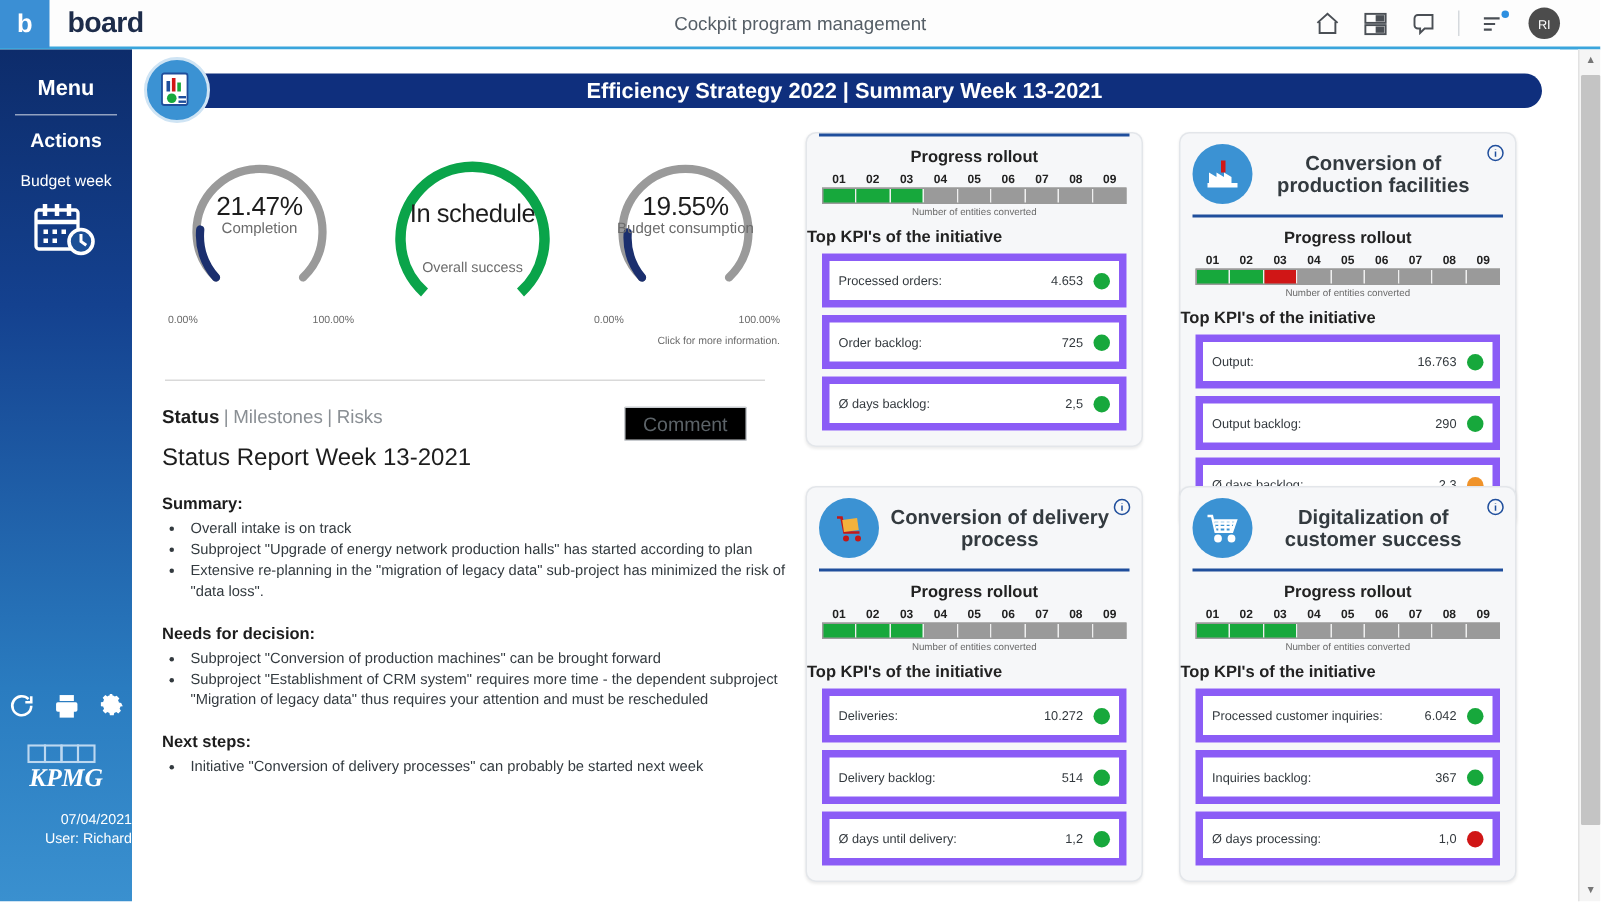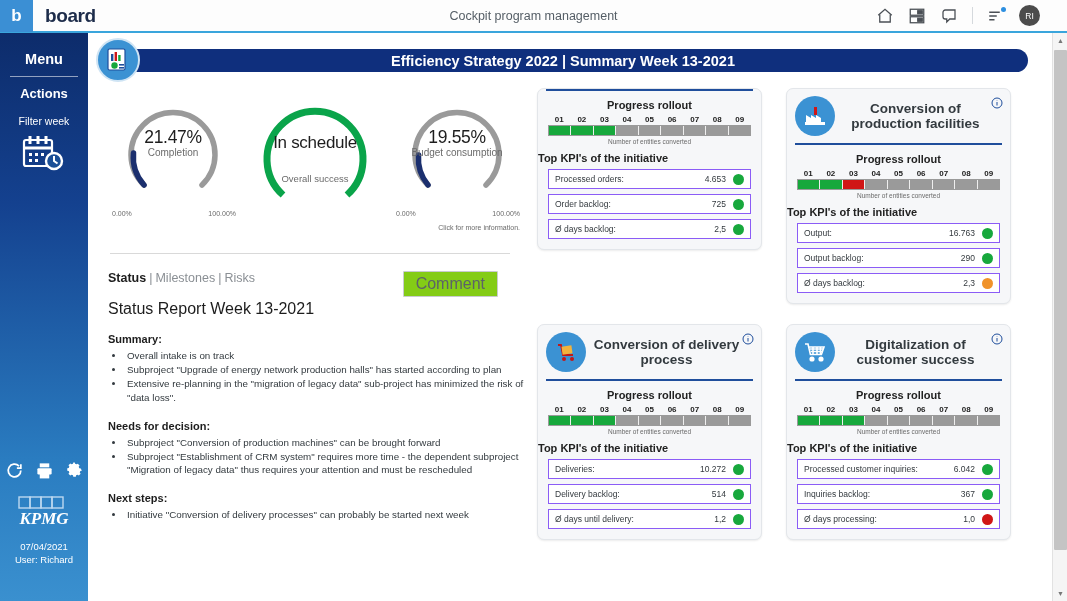--- a/index.html
+++ b/index.html
@@ -55,21 +55,21 @@
   }
   .menu-label { margin-top: 18px; font-size: 14.5px; font-weight: 700; }
   .menu-rule { margin: 9px 10px 0; height: 1px; background: rgba(255,255,255,.55); }
   .actions-label { margin-top: 9px; font-size: 13px; font-weight: 700; }
   .filter-week-label { margin-top: 14px; font-size: 10.5px; }
   .cal-icon { margin-top: 6px; display: flex; justify-content: center; }
   .sb-bottom { position: absolute; left: 0; right: 0; bottom: 34px; }
   .sb-icons { display: flex; justify-content: center; gap: 11px; }
   .sb-icons svg { width: 19px; height: 19px; cursor: pointer; }
   .kpmg { margin-top: 16px; display: flex; justify-content: center; }
-  .sb-date { margin-top: 9px; font-size: 9.5px; line-height: 1.35; }
+  .sb-date { margin-top: 9px; font-size: 9.5px; line-height: 1.35; text-align: right; }
 
   
   .content {
     position: absolute; left: 88px; top: 33px; width: 952px; height: 568px;
     background: #ffffff; overflow: hidden;
   }
   .canvas { position: relative; width: 952px; height: 568px; }
 
   
   .banner {
@@ -113,21 +113,21 @@
   }
 
   
   .status-block { position: absolute; left: 20px; top: 238px; width: 420px; }
   .tabs-row { display: flex; align-items: flex-start; }
   .tabs { font-size: 12.5px; color: #8a8f94; }
   .tabs .cur { color: #1d1d1d; font-weight: 700; }
   .tabs .sep { color: #8a8f94; margin: 0 3px; }
   .comment-btn {
     margin-left: auto; margin-right: 30px; border: 1px solid #c8cbcf;
-    background: #84cc16; color: #5c6368; font-size: 16px;
+    background: #000000; color: #5c6368; font-size: 13px;
     padding: 3px 12px; cursor: pointer; border-radius: 1px;
   }
   .report-title { font-size: 16px; color: #1d1d1d; margin-top: 3px; }
   .sec-head { font-size: 11px; color: #1d1d1d; font-weight: 700; margin-top: 15px; }
   ul.bullets { margin: 4px 0 0 17px; }
   ul.bullets li {
     font-size: 9.8px; color: #333a3f; line-height: 1.42; padding-left: 2px;
   }
 
   
@@ -165,21 +165,21 @@
   .seg-bar i:last-child { border-right: none; }
   .seg-note {
     text-align: center; font-size: 6.5px; color: #6a6a6a; margin-top: 2px;
   }
   .kpi-title {
     text-align: left; font-size: 11px; font-weight: 700; color: #222;
     margin-top: 7px;
   }
   .kpi-row {
     display: flex; align-items: center; background: #fff;
-    border: 1px solid #8b5cf6; margin: 5px 10px 0; height: 20px; padding: 0 6px;
+    border: 5px solid #8b5cf6; margin: 5px 10px 0; height: 36px; padding: 0 6px;
   }
   .kpi-label { font-size: 8.5px; color: #33393e; }
   .kpi-val { margin-left: auto; font-size: 8.5px; color: #33393e; }
   .kpi-dot {
     width: 11px; height: 11px; border-radius: 50%; margin-left: 7px; flex: 0 0 11px;
   }
   .card-pad-bottom { height: 10px; }
 
   
   .vscroll {
@@ -235,21 +235,21 @@
         <i class="filter-dot"></i>
       </span>
       <span class="avatar">RI</span>
     </div>
   </div>
 
   <div class="sidebar">
     <div class="menu-label">Menu</div>
     <div class="menu-rule"></div>
     <div class="actions-label">Actions</div>
-    <div class="filter-week-label">Filter week</div>
+    <div class="filter-week-label">Budget week</div>
     <div class="cal-icon">
       <svg width="46" height="40" viewBox="0 0 46 40" fill="none" stroke="#fff" stroke-width="2.2">
         <rect x="3" y="7" width="28" height="26" rx="2" fill="none"></rect>
         <path d="M3 15h28" stroke-width="3"></path>
         <path d="M9 3v8M17 3v8M25 3v8" stroke-width="3"></path>
         <rect x="8" y="20" width="3" height="3" fill="#fff" stroke="none"></rect>
         <rect x="14" y="20" width="3" height="3" fill="#fff" stroke="none"></rect>
         <rect x="20" y="20" width="3" height="3" fill="#fff" stroke="none"></rect>
         <rect x="8" y="26" width="3" height="3" fill="#fff" stroke="none"></rect>
         <rect x="14" y="26" width="3" height="3" fill="#fff" stroke="none"></rect>

